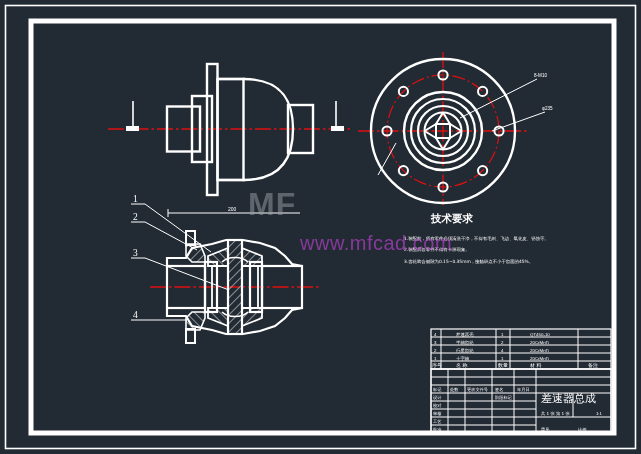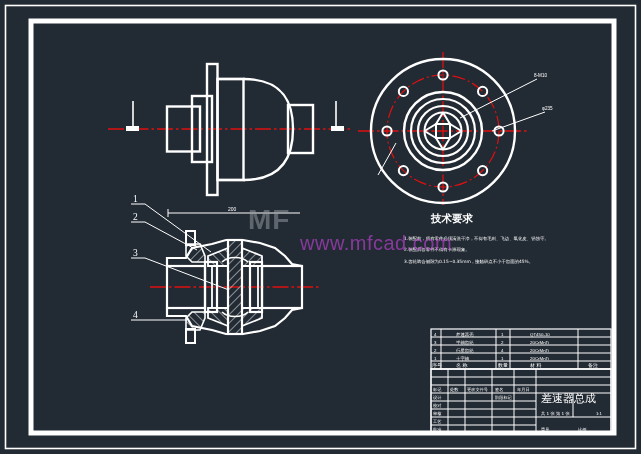--- a/index.html
+++ b/index.html
@@ -2,21 +2,21 @@
 <html><head>
 <meta charset="utf-8">
 <style>
   html,body{margin:0;padding:0;background:#222a33;}
   body{width:641px;height:454px;overflow:hidden;
        font-family:"Liberation Sans","DejaVu Sans",sans-serif;}
   #cad{position:relative;width:641px;height:454px;background:#222a33;}
   #cad svg{position:absolute;left:0;top:0;}
   .wm{position:absolute;pointer-events:none;user-select:none;
       color:#8b9096;opacity:.55;font-weight:bold;}
-  #wm-logo{left:248px;top:204px;font-size:28px;letter-spacing:1px;
+  #wm-logo{left:248px;top:186px;font-size:32px;letter-spacing:1px;
            color:#9aa0a6;opacity:.5;}
   #wm-cn{left:296px;top:198px;font-size:31px;letter-spacing:6px;
          color:#a6acb2;opacity:.5;}
   #wm-url{left:300px;top:232px;font-size:20px;letter-spacing:.5px;
           color:#d946ef;opacity:.55;font-weight:normal;}
 </style>
 </head>
 <body>
 
 <div id="cad">

